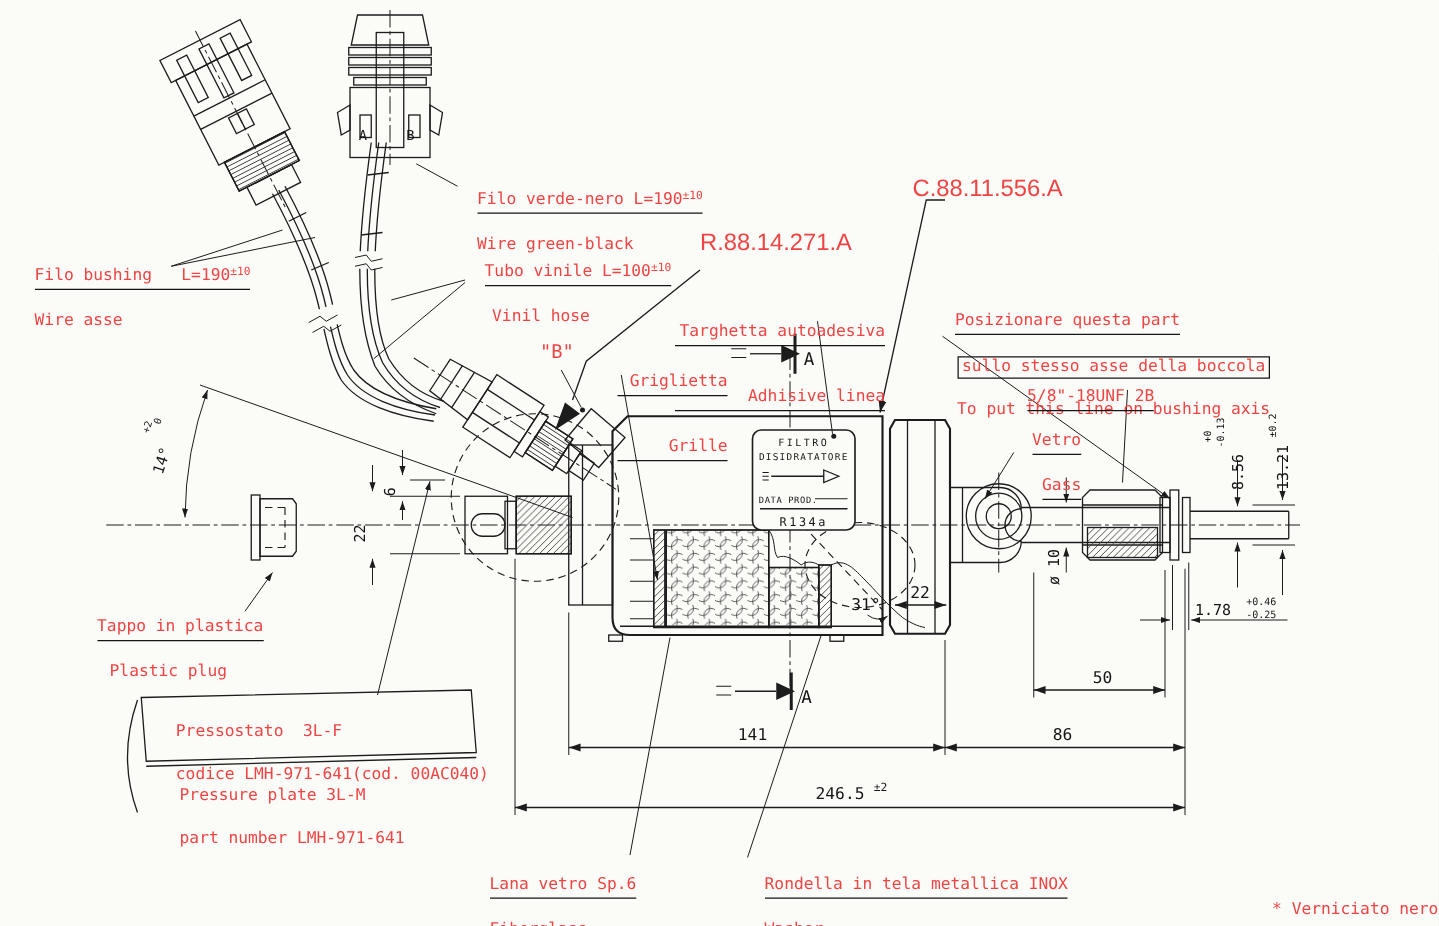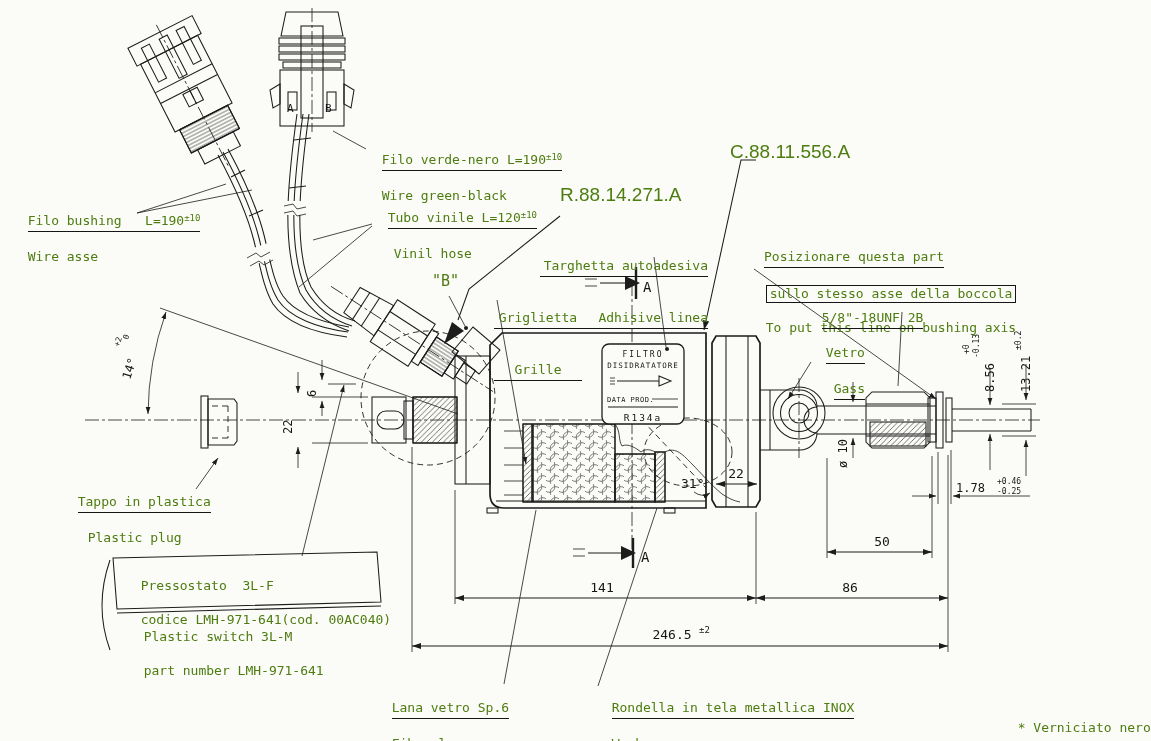--- a/index.html
+++ b/index.html
@@ -20,21 +20,21 @@
   #dwg text{fill:#151515;stroke:none;font-family:"DejaVu Sans Mono",monospace;font-size:12px;}
   #dwg text.t13{font-size:13px;}
   #dwg text.t8{font-size:8px;}
   #dwg text.t9{font-size:9px;}
   #dwg text.t11{font-size:11px;}
   #dwg text.t14{font-size:14px;}
   #dwg text.plate1{font-size:8px;letter-spacing:2px;}
   #dwg text.plate2{font-size:7.5px;letter-spacing:1px;}
   #dwg text.plate3{font-size:7px;letter-spacing:0.5px;}
   #dwg text.plate4{font-size:9.5px;letter-spacing:2px;}
-  .lbl{position:absolute;font:13px/1.3 "DejaVu Sans Mono",monospace;color:#4d7c0f;white-space:pre;}
+  .lbl{position:absolute;font:13px/1.3 "DejaVu Sans Mono",monospace;color:#ef4444;white-space:pre;}
   .lbl .u,.lbl div.u{border-bottom:1.2px solid #151515;}
   .lbl span.u{display:inline-block;padding-bottom:1px;}
   .lbl div.u{display:block;padding-bottom:1px;}
   .sup{font-size:9px;vertical-align:4px;}
   .pn{font:19px "Liberation Sans","DejaVu Sans",sans-serif;letter-spacing:0px;font-weight:500;}
   .boxed{border:1.1px solid #151515;padding:0 3px;display:inline-block;}
 </style>
 </head>
 <body>
 
@@ -334,33 +334,33 @@
   <span class="u"><span>Filo bushing   </span><span>L=190</span><span class="sup">±10</span></span><br>
   <span>Wire asse</span>
 </div>
 
 <div class="lbl" style="left:366px;top:135px">
   <span class="u"><span>Filo verde-nero </span><span>L=190</span><span class="sup">±10</span></span><br>
   <span>Wire green-black</span>
 </div>
 
 <div class="lbl" style="left:372px;top:193px">
-  <span class="u"><span>Tubo vinile </span><span>L=120</span><span class="sup">±10</span></span><br>
+  <span class="u"><span>Tubo vinile </span><span>L=100</span><span class="sup">±10</span></span><br>
   <span style="margin-left:6px">Vinil hose</span>
 </div>
 
 <div class="lbl pn" style="left:560px;top:184px">R.88.14.271.A</div>
 <div class="lbl pn" style="left:730px;top:141px">C.88.11.556.A</div>
 
 <div class="lbl" style="left:540px;top:224px;width:168px;text-align:right">
   <div class="u">Targhetta autoadesiva</div>
   <div class="u">Adhisive linea</div>
 </div>
 
-<div class="lbl" style="left:494px;top:276px;width:88px;text-align:center">
+<div class="lbl" style="left:494px;top:264px;width:88px;text-align:right">
   <div class="u">Griglietta</div>
   <div class="u">Grille</div>
 </div>
 
 <div class="lbl" style="left:432px;top:272px;font-size:15px">"B"</div>
 
 <div class="lbl" style="left:750px;top:215px">
   <div style="margin-left:14px"><span class="u">Posizionare questa part</span></div>
   <span class="boxed">sullo stesso asse della boccola</span><br>
   <span>To put this line on bushing axis</span>
@@ -378,21 +378,21 @@
 <div class="lbl" style="left:62px;top:477px">
   <span class="u">Tappo in plastica</span><br>
   <span style="margin-left:10px">Plastic plug</span>
 </div>
 
 <div class="lbl" style="left:125px;top:561px">
   <span>Pressostato  3L-F</span><br>
   <span>codice LMH-971-641(cod. 00AC040)</span>
 </div>
 <div class="lbl" style="left:128px;top:612px">
-  <span>Plastic switch 3L-M</span><br>
+  <span>Pressure plate 3L-M</span><br>
   <span>part number LMH-971-641</span>
 </div>
 
 <div class="lbl" style="left:376px;top:683px">
   <span class="u">Lana vetro Sp.6</span><br>
   <span>Fiberglass</span>
 </div>
 
 <div class="lbl" style="left:596px;top:683px">
   <span class="u">Rondella in tela metallica INOX</span><br>

